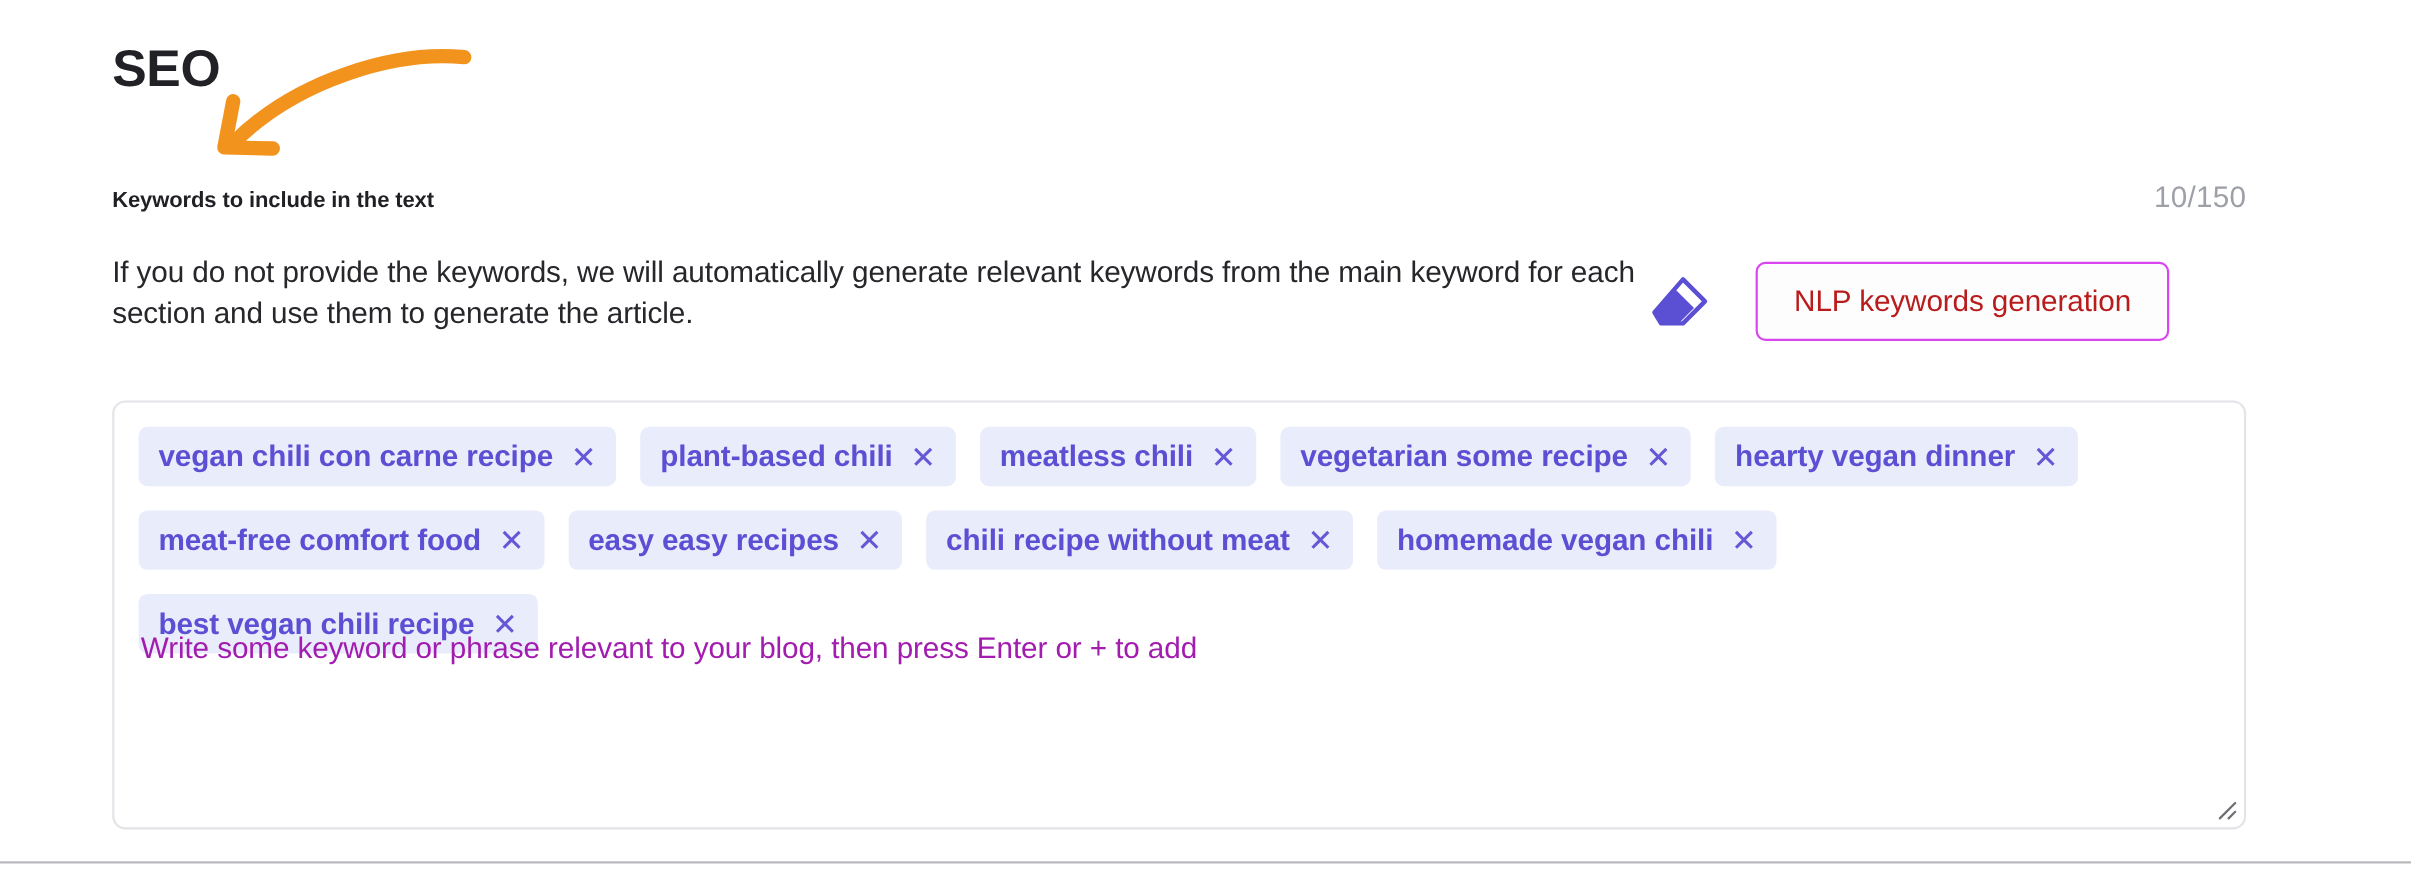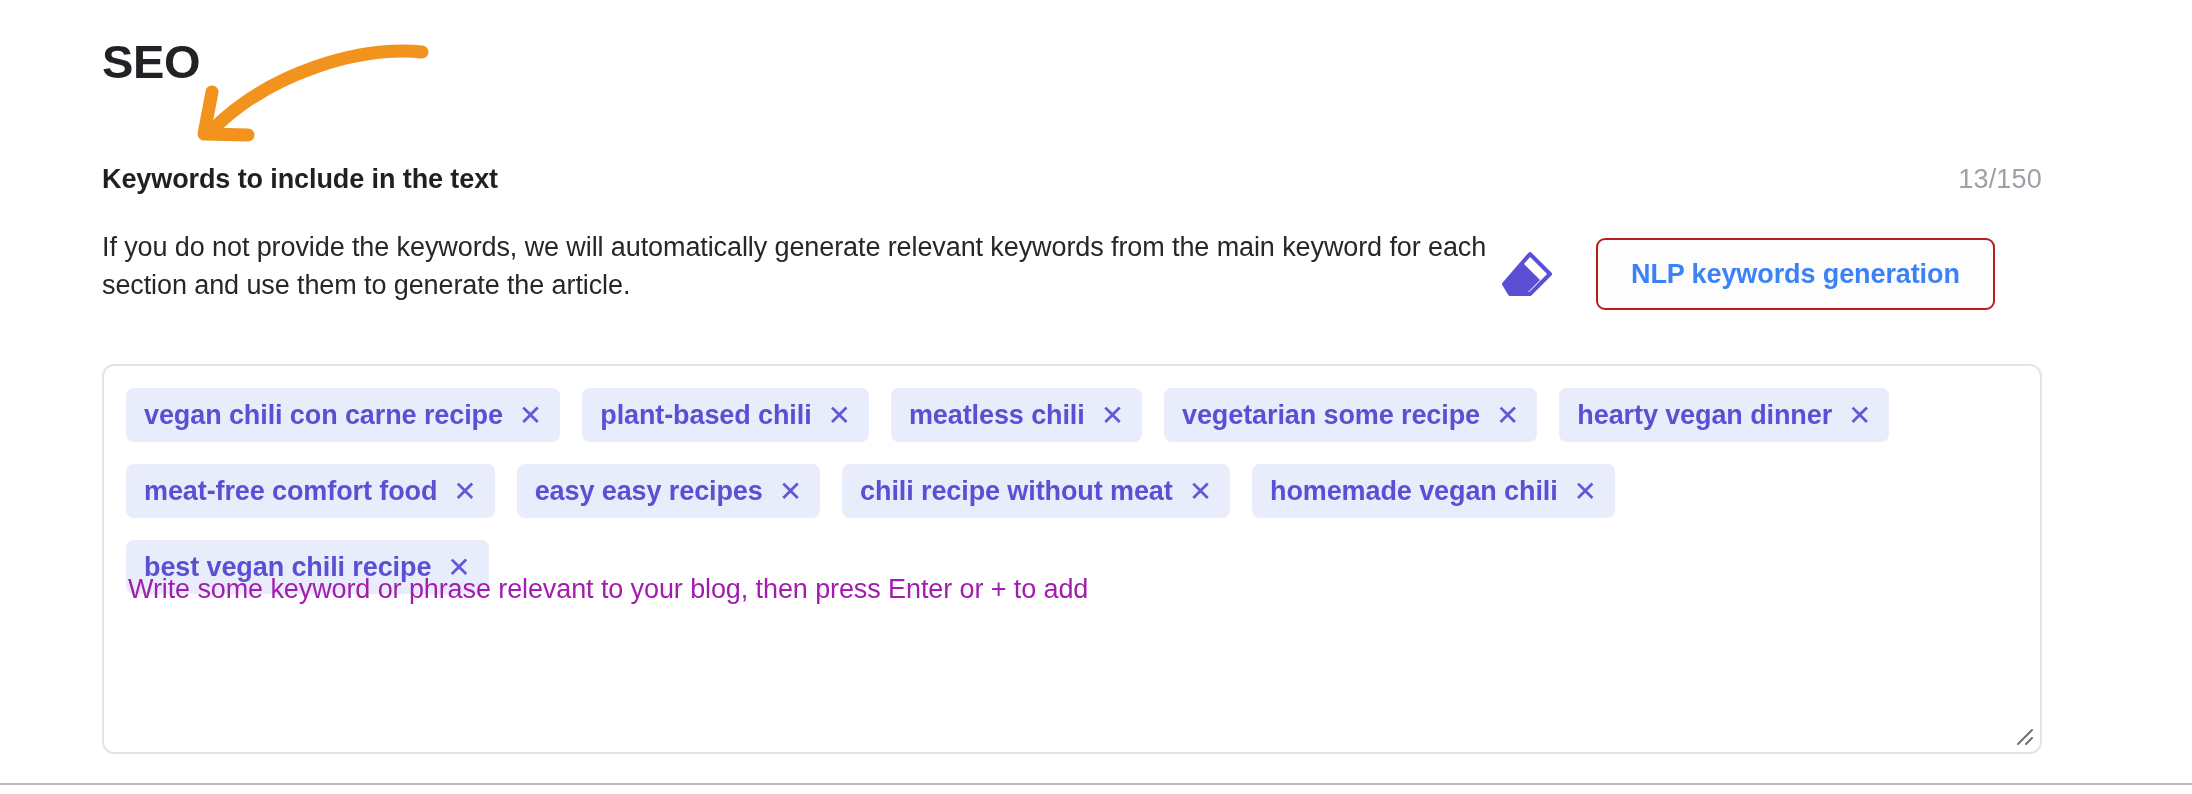--- a/index.html
+++ b/index.html
@@ -49,21 +49,21 @@
   .label-row {
     position: absolute;
     left: 102px;
     top: 164px;
     width: 1940px;
     display: flex;
     align-items: baseline;
     justify-content: space-between;
   }
   .keywords-label {
-    font-size: 27px;
+    font-size: 20px;
     font-weight: bold;
     color: #1f1f24;
     letter-spacing: -0.1px;
   }
   .keywords-counter {
     font-size: 27px;
     color: #9ea0a8;
     font-weight: normal;
     letter-spacing: 0.2px;
   }
@@ -91,27 +91,27 @@
     margin-top: 10px;
   }
   .eraser-icon {
     width: 56px;
     height: 52px;
     margin-right: 40px;
     display: block;
     cursor: pointer;
   }
   .nlp-button {
-    border: 2px solid #b91c1c;
+    border: 2px solid #d946ef;
     border-radius: 9px;
     background: #fdfdfe;
-    color: #3b82f6;
+    color: #b91c1c;
     font-family: "Liberation Sans", sans-serif;
     font-size: 27px;
-    font-weight: bold;
+    font-weight: normal;
     padding: 0 33px;
     height: 72px;
     line-height: 68px;
     letter-spacing: -0.1px;
     cursor: pointer;
     white-space: nowrap;
     box-sizing: border-box;
   }
 
   
@@ -196,21 +196,21 @@
 
   <div class="seo-title">SEO</div>
 
   <svg class="annotation-arrow" viewBox="0 0 500 130">
     <path d="M262 22 C 200 16, 110 42, 52 100" stroke="#f2931e" stroke-width="13" fill="none" stroke-linecap="round"></path>
     <path d="M44 104 L 52 62 M44 104 L 88 105" stroke="#f2931e" stroke-width="13" fill="none" stroke-linecap="round" stroke-linejoin="round"></path>
   </svg>
 
   <div class="label-row">
     <div class="keywords-label">Keywords to include in the text</div>
-    <div class="keywords-counter">13/150</div>
+    <div class="keywords-counter">10/150</div>
   </div>
 
   <div class="desc-row">
     <div class="desc-text">If you do not provide the keywords, we will automatically generate relevant keywords from the main keyword for each section and use them to generate the article.</div>
 
     <div class="desc-actions">
       <svg class="eraser-icon" viewBox="0 0 56 52">
         <path d="M30 6 L50 26 L30 46 L10 46 L4 36 Z" fill="none" stroke="#5b4fd4" stroke-width="4" stroke-linejoin="round" stroke-linecap="round"></path>
         <path d="M10 46 L4 36 L22 14 L40 32 L26 46 Z" fill="#5b4fd4"></path>
       </svg>

